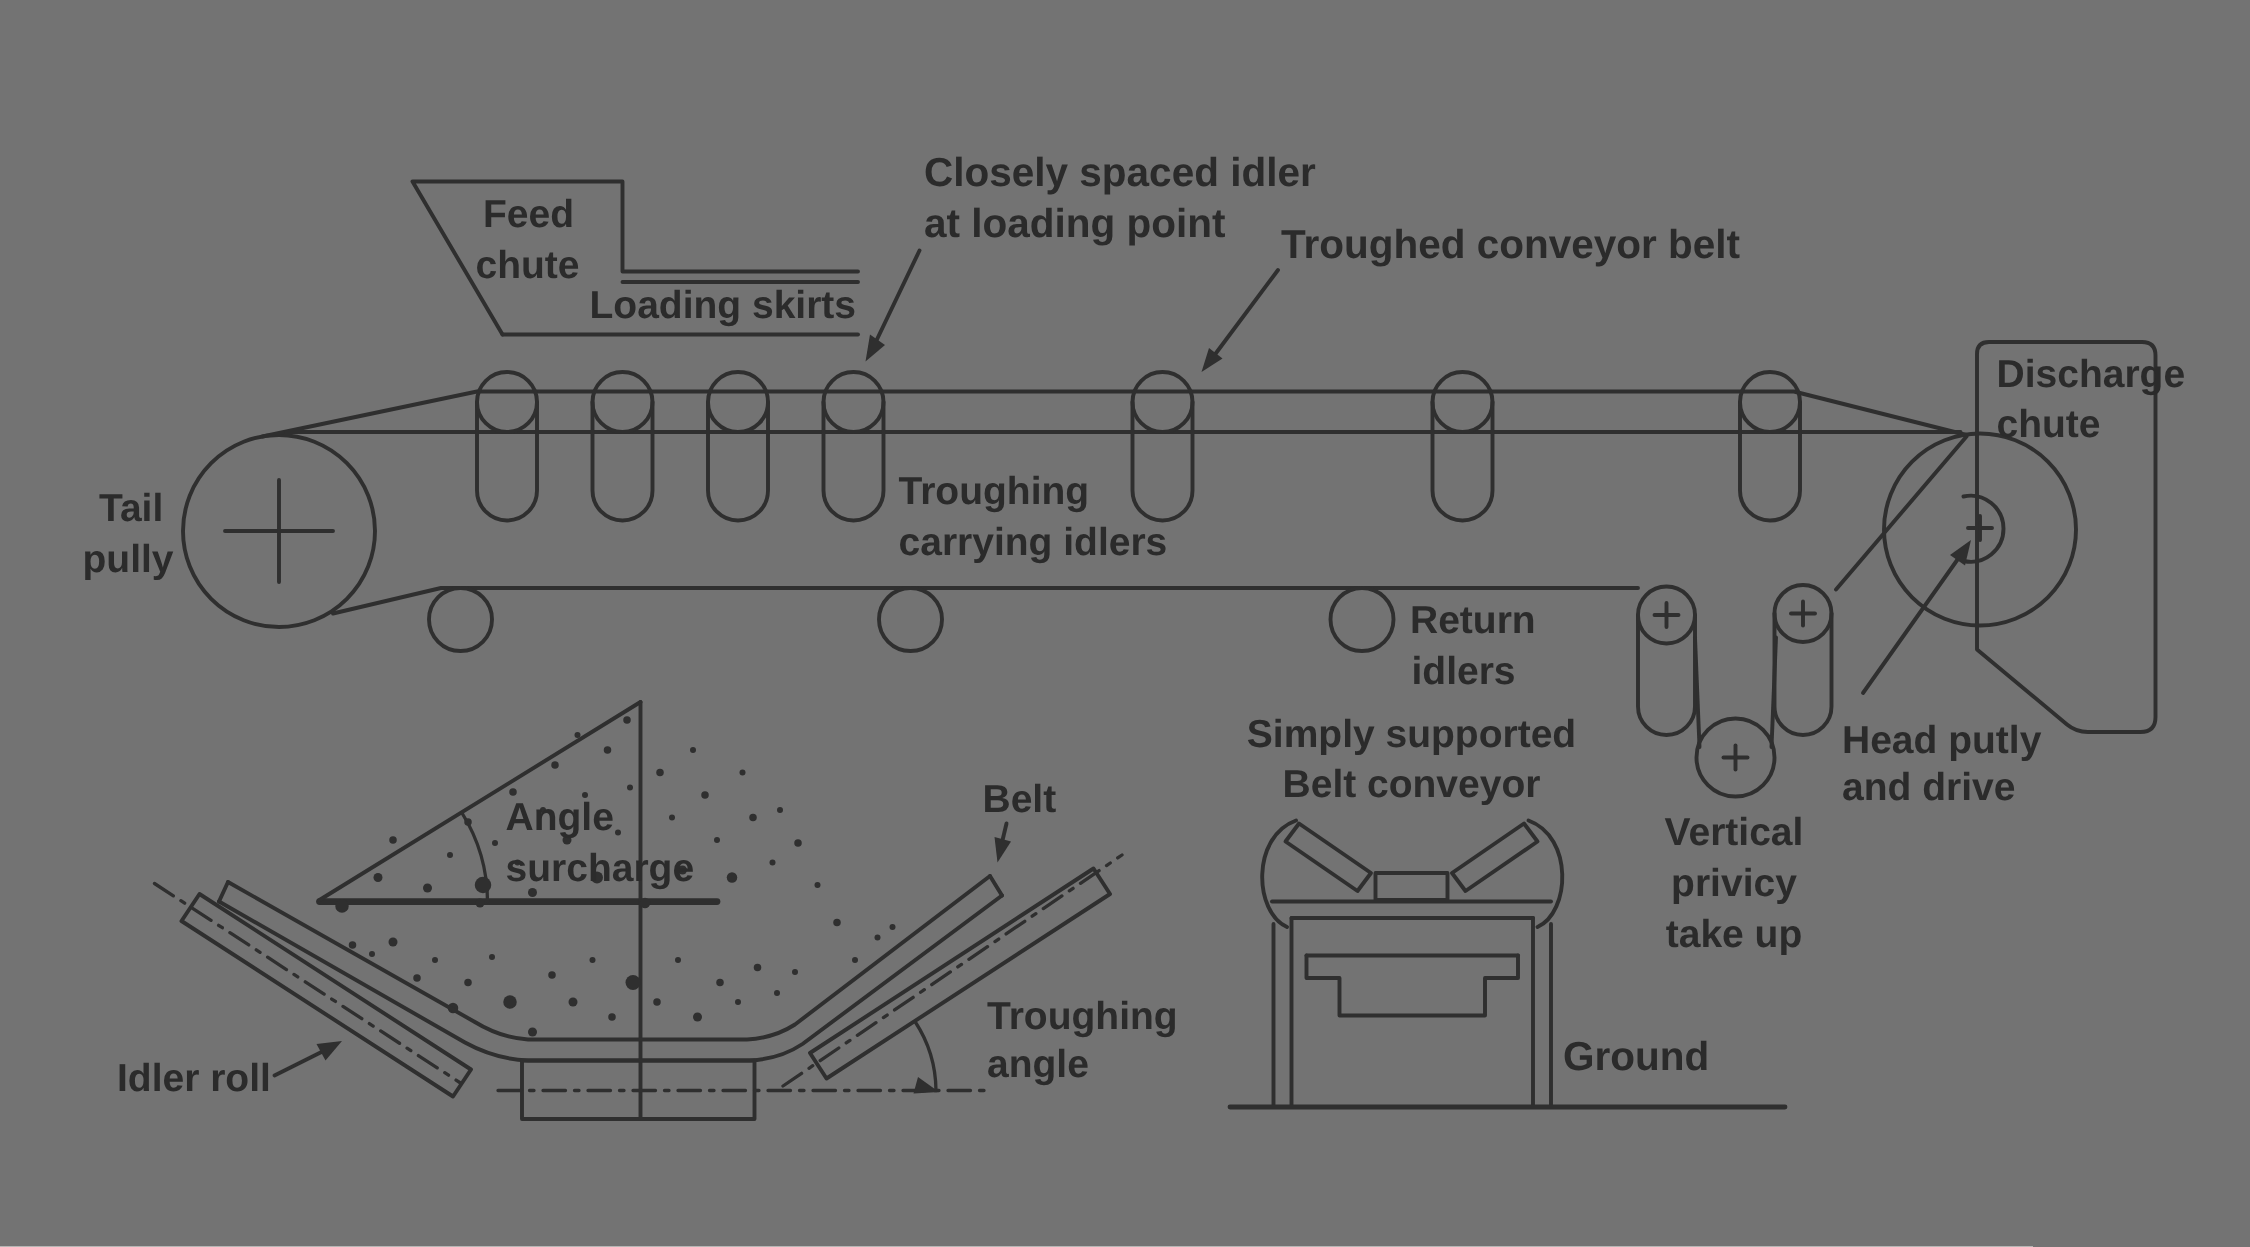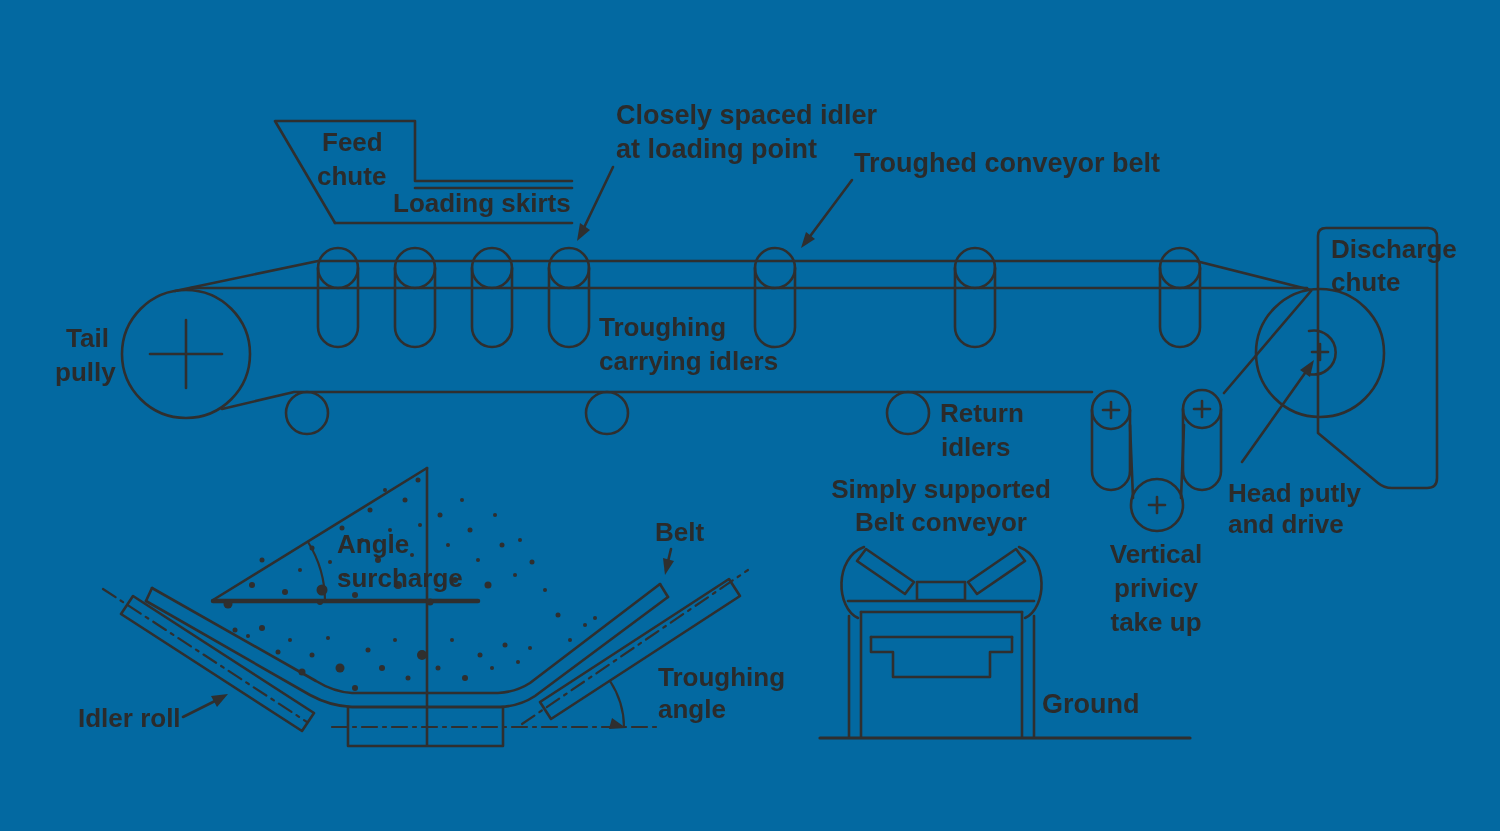--- a/index.html
+++ b/index.html
@@ -1,16 +1,16 @@
 <!DOCTYPE html>
 <html><head>
 <meta charset="utf-8">
 <style>
   html,body{margin:0;padding:0;background:#e9e9e7;}
-  .stage{width:1500px;height:831px;background:#0369a1;position:relative;overflow:hidden;
+  .stage{width:1500px;height:831px;background:#737373;position:relative;overflow:hidden;
          font-family:"Liberation Sans", sans-serif;}
   svg{display:block}
   text{font-family:"Liberation Sans", sans-serif;font-weight:bold;fill:#2b2b2b;}
   .t27{font-size:27px;} .t26{font-size:26px;}
   .ink{stroke:#2f2f2f;fill:none;stroke-width:2.6;stroke-linecap:round;stroke-linejoin:round;}
   .bold-line{stroke-width:4.5;}
   .thin{stroke-width:2.2;}
   .dashdot{stroke-dasharray:15 6 3 6;}
   .head{fill:#2f2f2f;stroke:none;}
 </style>

